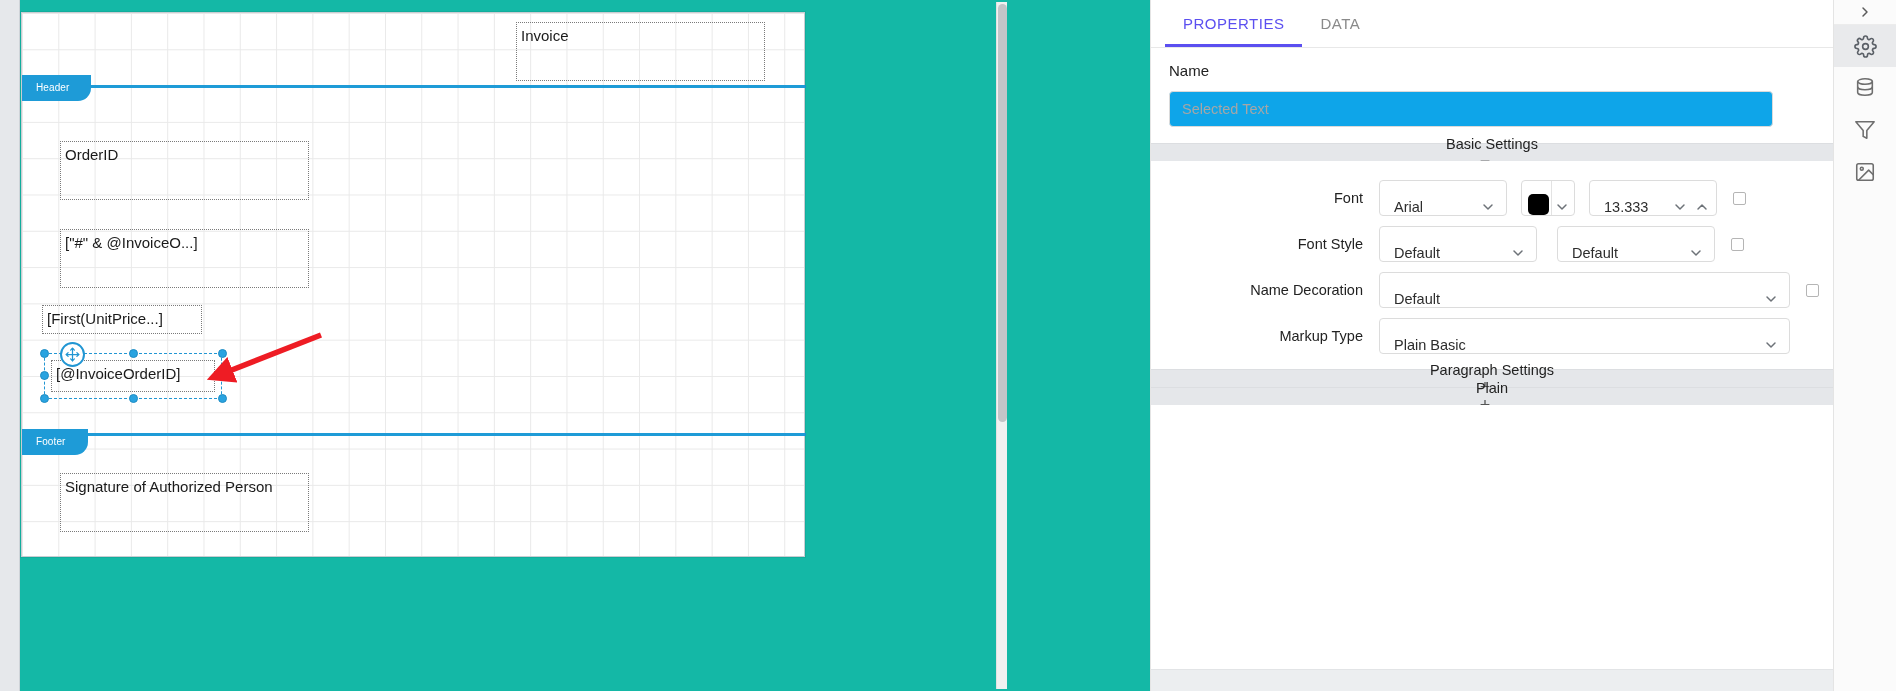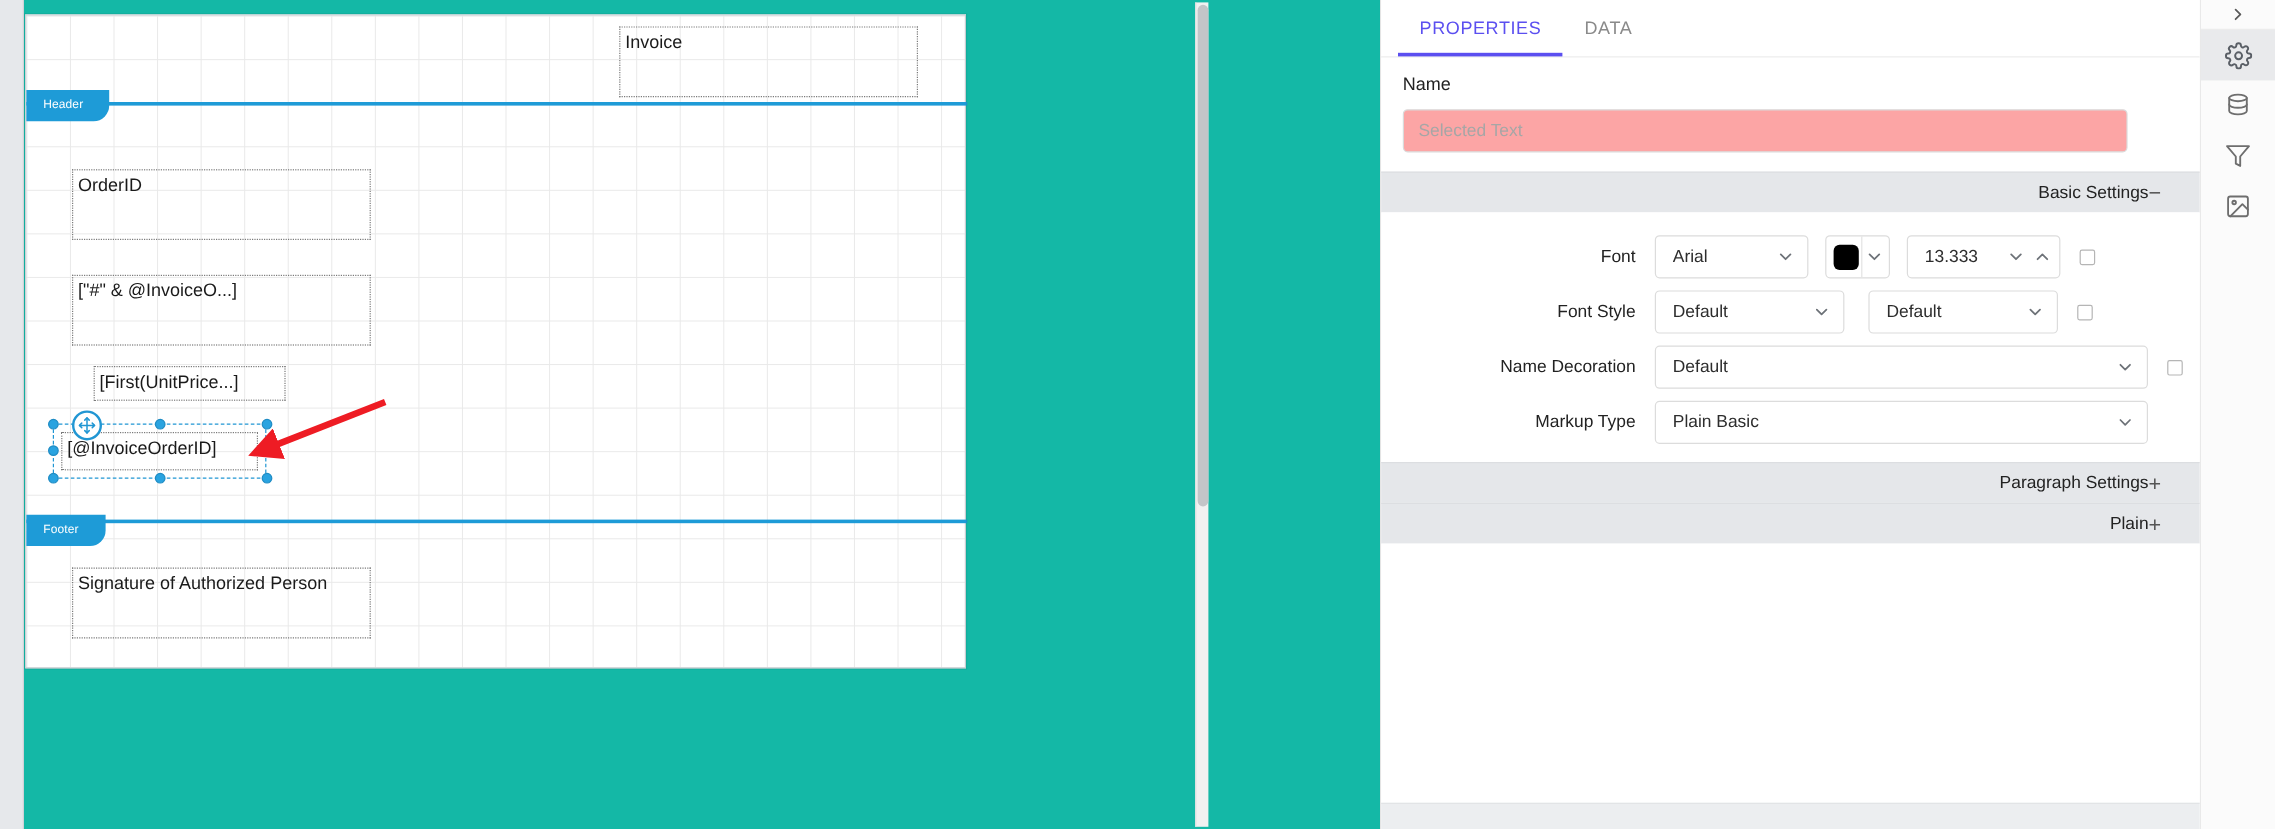--- a/index.html
+++ b/index.html
@@ -171,34 +171,35 @@
   .name-input {
     width: 100%;
     height: 36px;
     border: 1px solid #dadada;
     border-radius: 4px;
     padding: 0 12px;
     font-size: 14.5px;
     color: #333;
     font-family: "Liberation Sans", sans-serif;
     outline: none;
-    background:#fca5a5;
+    background:#0ea5e9;
   }
   .name-input::placeholder { color: #a6a6a6; }
 
   .accordion-header {
-    height: 34px;
+    height: 18px;
     background: #e5e7ea;
     display: flex; align-items: center;
     padding: 0 18px;
     font-size: 14.5px;
     color: #222;
     cursor: pointer;
-    justify-content: flex-end;
+    justify-content: center;
     border-top: 1px solid #dcdee1;
+    flex-direction: column;
   }
   .accordion-header .sign { font-size: 18px; color: #555; line-height: 1; margin-right: 14px;}
   .accordion-body { padding: 14px 0 10px 0; background: #fff; }
 
   .form-row {
     display: flex;
     align-items: center;
     height: 46px;
     padding-left: 18px;
     padding-right: 14px;
@@ -210,21 +211,21 @@
     font-size: 14.5px;
     color: #222;
     white-space: nowrap;
   }
   .ctl {
     height: 36px;
     border: 1px solid #dcdcdc;
     border-radius: 4px;
     background: #fff;
     display: flex;
-    align-items: center;
+    align-items: flex-end;
     padding: 0 10px 0 14px;
     font-size: 14.5px;
     color: #2d2d2d;
     position: relative;
   }
   .ctl .val { flex: 1; white-space: nowrap; overflow: hidden; }
   .chev {
     width: 16px; height: 16px;
     flex: 0 0 auto;
     color: #6d7278;
@@ -330,21 +331,21 @@
       </div>
 
       <div class="rpt-item" style="left:38px; top:128px; width:249px; height:59px;">
         <span>OrderID</span>
       </div>
 
       <div class="rpt-item" style="left:38px; top:216px; width:249px; height:59px;">
         <span>["#" &amp; @InvoiceO...]</span>
       </div>
 
-      <div class="rpt-item" style="left:56px; top:292px; width:160px; height:29px;">
+      <div class="rpt-item" style="left:20px; top:292px; width:160px; height:29px;">
         <span>[First(UnitPrice...]</span>
       </div>
 
       <div class="sel-frame" style="left:22px; top:340px; width:178px; height:46px;"></div>
       <div class="rpt-item" style="left:29px; top:347px; width:164px; height:32px;">
         <span>[@InvoiceOrderID]</span>
       </div>
 
       <div class="move-gizmo" style="left:38px; top:329px;">
         <svg width="15" height="15" viewBox="0 0 24 24" fill="none" stroke="currentColor" stroke-width="2" stroke-linecap="round" stroke-linejoin="round">

